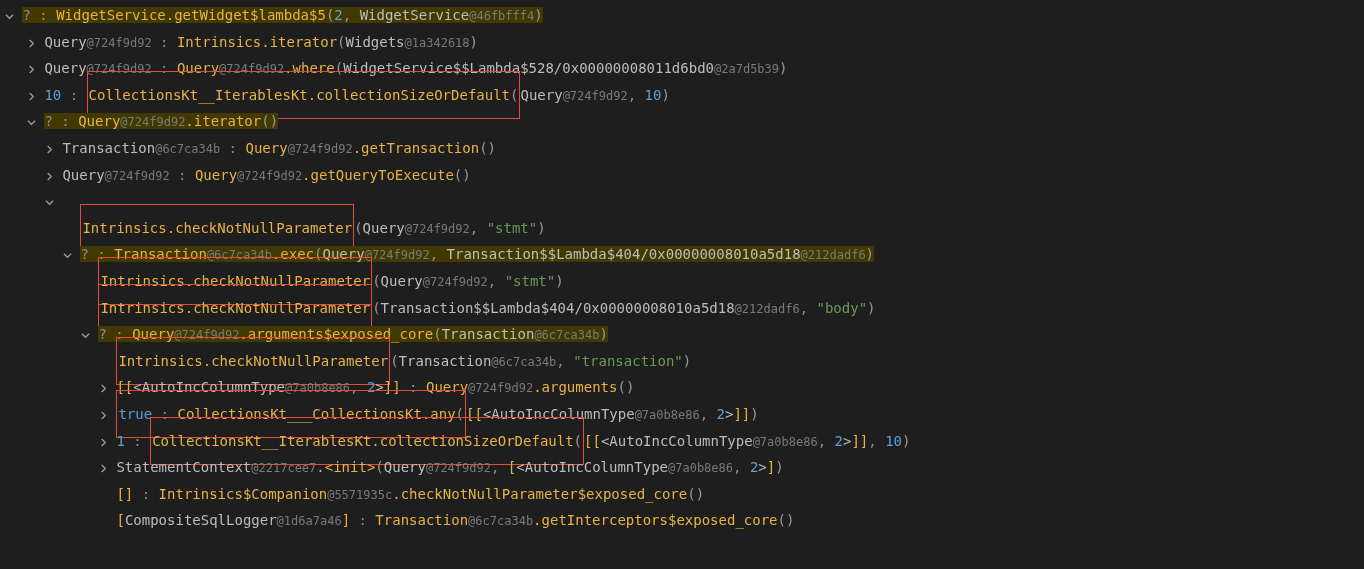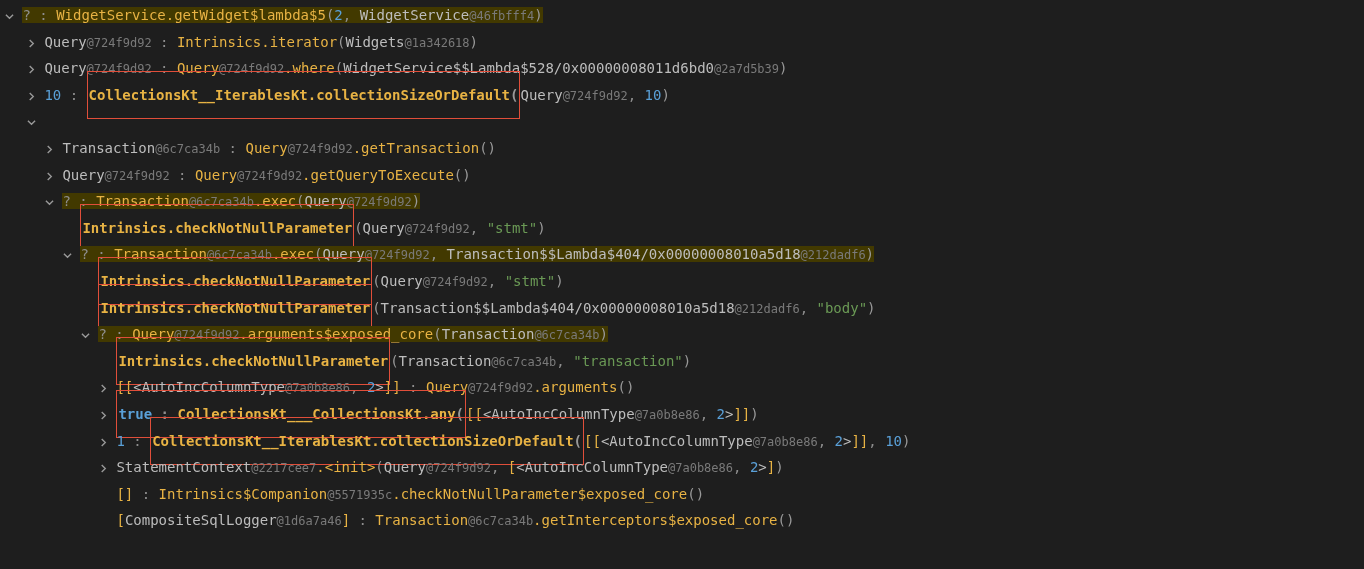--- a/index.html
+++ b/index.html
@@ -20,21 +20,21 @@
   }
   .arrow {
     display: inline-block;
     width: 10px;
     text-align: center;
     color: #9a9a9a;
     cursor: pointer;
   }
   .arrow svg { vertical-align: -1px; }
   .hl { background: #423900; }
-  .redbox { border: 1.5px solid #e04e3a; padding: 15px 1px; font-weight: bold; }
+  .redbox { border: 1.5px solid #e04e3a; padding: 15px 1px; }
   .c-gray { color: #8e8e8e; }
   .c-type { color: #bdbdbd; }
   .c-hash { color: #7a7a7a; font-size: 12px; vertical-align: 0; }
   .c-yellow { color: #e8b344; }
   .c-blue { color: #5aa0d8; }
   .c-str { color: #6a9955; }
   .c-paren { color: #999; }
   .c-bracket { color: #e8b344; }
   .ind1 { padding-left: 22px; }
   .ind2 { padding-left: 40px; }
@@ -72,41 +72,41 @@
   <span class="arrow"><svg width="9" height="9" viewBox="0 0 10 10">
         <path d="M3 1 L7 5 L3 9" fill="none" stroke="#9a9a9a" stroke-width="1.5"></path>
       </svg></span>
   <span class="c-blue">10</span><span class="c-gray"> : </span><span class="redbox"><span class="c-yellow">CollectionsKt__IterablesKt.collectionSizeOrDefault</span><span class="c-paren">(</span></span><span class="c-type">Query</span><span class="c-hash">@724f9d92</span><span class="c-gray">, </span><span class="c-blue">10</span><span class="c-paren">)</span>
 </div>
 
 <div class="line ind1">
   <span class="arrow"><svg width="9" height="9" viewBox="0 0 10 10">
         <path d="M1 3 L5 7 L9 3" fill="none" stroke="#9a9a9a" stroke-width="1.5"></path>
       </svg></span>
+  <span class="hl"><span class="c-gray">?</span><span class="c-gray"> : </span><span class="c-yellow">Query</span><span class="c-hash">@724f9d92</span><span class="c-yellow">.</span><span class="c-yellow">iterator</span><span class="c-paren">(</span><span class="c-paren">)</span></span>
 </div>
 
 <div class="line ind2">
   <span class="arrow"><svg width="9" height="9" viewBox="0 0 10 10">
         <path d="M3 1 L7 5 L3 9" fill="none" stroke="#9a9a9a" stroke-width="1.5"></path>
       </svg></span>
   <span class="c-type">Transaction</span><span class="c-hash">@6c7ca34b</span><span class="c-gray"> : </span><span class="c-yellow">Query</span><span class="c-hash">@724f9d92</span><span class="c-yellow">.</span><span class="c-yellow">getTransaction</span><span class="c-paren">(</span><span class="c-paren">)</span>
 </div>
 
 <div class="line ind2">
   <span class="arrow"><svg width="9" height="9" viewBox="0 0 10 10">
         <path d="M3 1 L7 5 L3 9" fill="none" stroke="#9a9a9a" stroke-width="1.5"></path>
       </svg></span>
   <span class="c-type">Query</span><span class="c-hash">@724f9d92</span><span class="c-gray"> : </span><span class="c-yellow">Query</span><span class="c-hash">@724f9d92</span><span class="c-yellow">.</span><span class="c-yellow">getQueryToExecute</span><span class="c-paren">(</span><span class="c-paren">)</span>
 </div>
 
 <div class="line ind2">
   <span class="arrow"><svg width="9" height="9" viewBox="0 0 10 10">
         <path d="M1 3 L5 7 L9 3" fill="none" stroke="#9a9a9a" stroke-width="1.5"></path>
       </svg></span>
-  <span class="hl"><span class="c-gray">?</span><span class="c-gray"> : </span><span class="c-yellow">Transaction</span><span class="c-hash">@6c7ca34b</span><span class="c-yellow">.</span><span class="c-yellow">exec</span><span class="c-paren">(</span><span class="c-type">Query</span><span class="c-hash">@724f9d92</span><span class="c-paren">)</span></span>
 </div>
 
 <div class="line ind3">
   <span class="arrow">&nbsp;</span>
   <span class="redbox"><span class="c-yellow">Intrinsics.checkNotNullParameter</span></span><span class="c-paren">(</span><span class="c-type">Query</span><span class="c-hash">@724f9d92</span><span class="c-gray">, </span><span class="c-str">"stmt"</span><span class="c-paren">)</span>
 </div>
 
 <div class="line ind3">
   <span class="arrow"><svg width="9" height="9" viewBox="0 0 10 10">
         <path d="M1 3 L5 7 L9 3" fill="none" stroke="#9a9a9a" stroke-width="1.5"></path>

